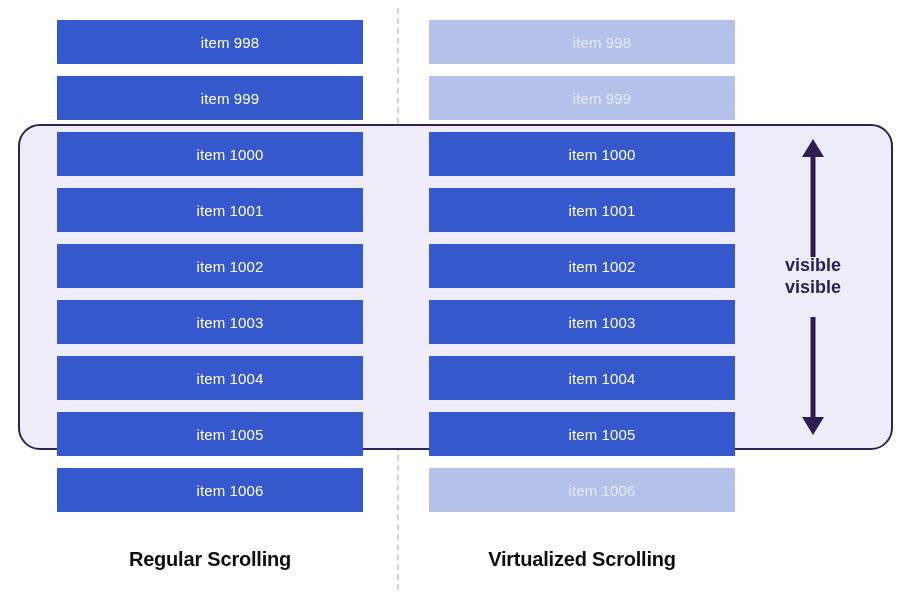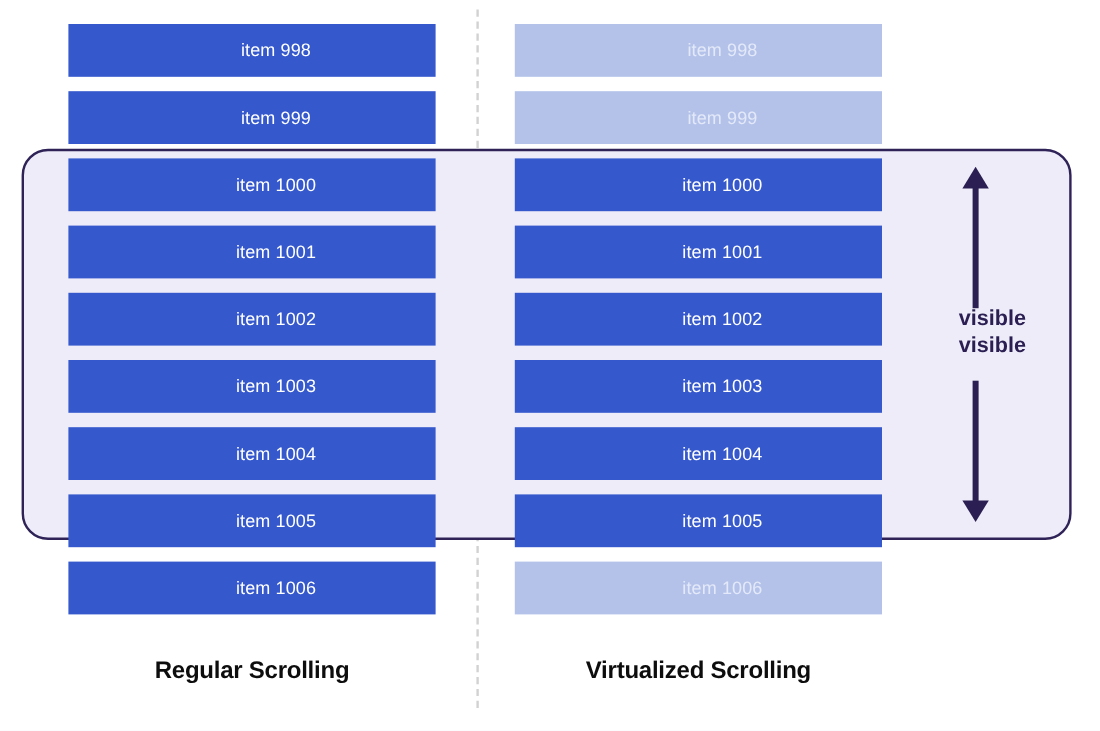--- a/index.html
+++ b/index.html
@@ -92,21 +92,21 @@
   }
   #arrow-down {
     position: absolute;
     left: 47px;
     top: 193px;
     width: 28px;
     height: 118px;
   }
   #viewport-caption {
     position: absolute;
-    left: 14px;
+    left: 0;
     top: 130px;
     width: 122px;
     text-align: center;
     font-size: 18px;
     font-weight: bold;
     line-height: 22px;
     color: #2a1e52;
   }
   #viewport-caption span { display: block; }
 

